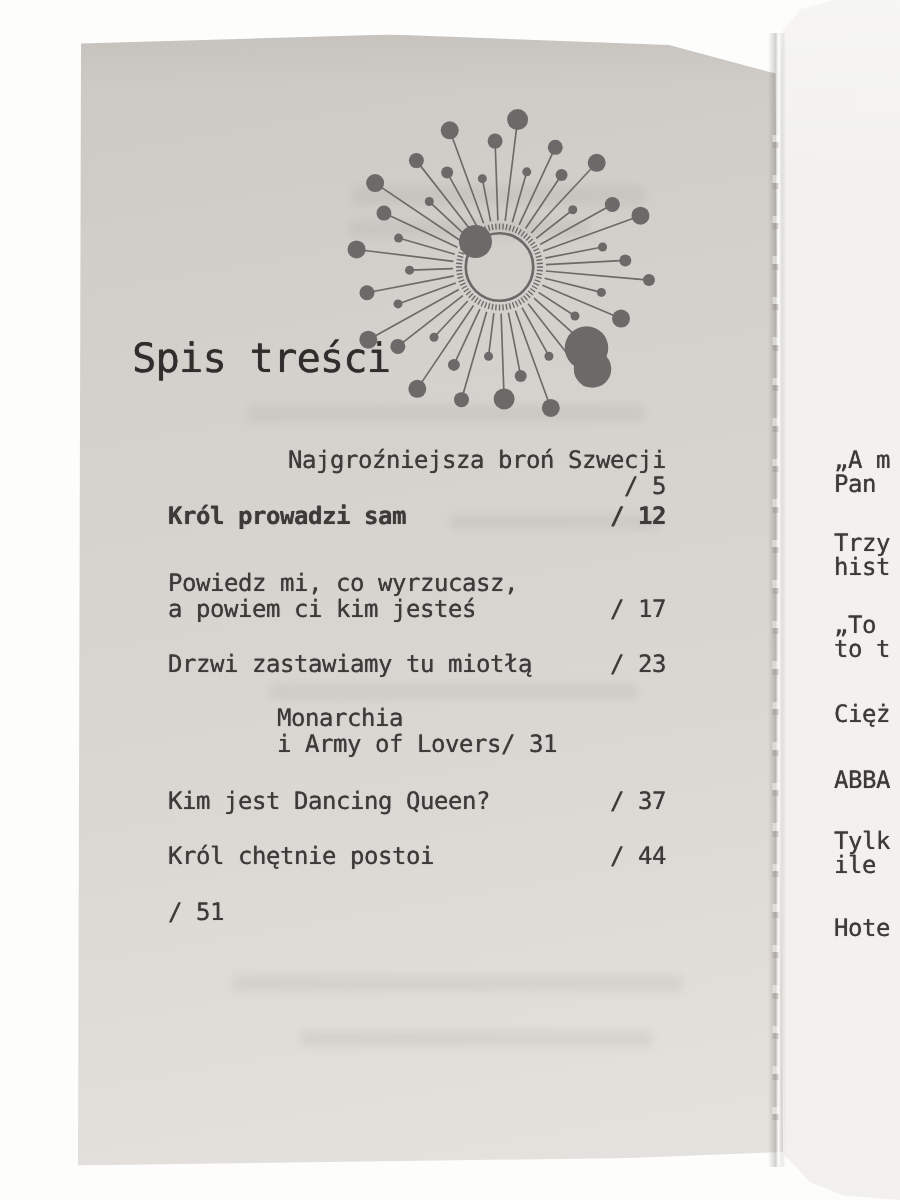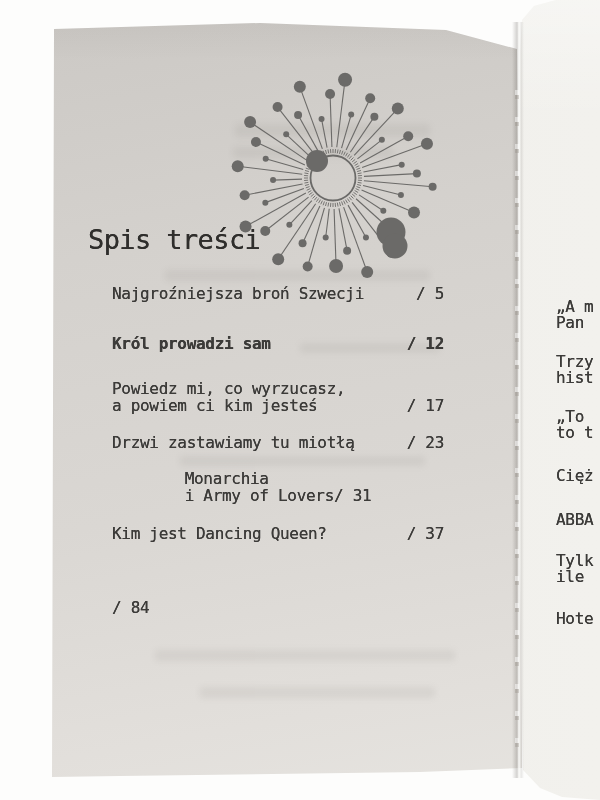--- a/index.html
+++ b/index.html
@@ -60,21 +60,21 @@
   }
   .toc{position:absolute;left:0;top:0;width:600px;height:800px;pointer-events:none;}
   .entry{
     position:absolute;left:112px;width:332px;
     display:flex;justify-content:space-between;align-items:flex-end;
     color:#3c3b39;font-size:16px;line-height:17px;
     text-shadow:0 0 0.5px #3c3b39;letter-spacing:-0.3px;
   }
   .etitle{white-space:pre-line;}
   .epage{white-space:nowrap;}
-  .e1{top:285px;} .e2{top:335px;font-weight:bold;} .e3{top:380px;} .e4{top:434px;}
+  .e1{top:298px;flex-direction:column;} .e2{top:335px;font-weight:bold;} .e3{top:380px;} .e4{top:434px;}
   .e5{top:470px;justify-content:center;} .e6{top:525px;} .e7{top:562px;} .e8{top:599px;}
 
   .rtext{position:absolute;left:0;top:0;width:600px;height:800px;}
   .frag{
     position:absolute;left:556px;white-space:nowrap;
     color:#3c3b39;font-size:16px;line-height:16px;
     text-shadow:0 0 0.5px #3c3b39;letter-spacing:-0.3px;
   }
   .f1{top:299px;} .f2{top:315px;} .f3{top:354px;} .f4{top:370px;}
   .f5{top:409px;} .f6{top:425px;} .f7{top:468px;} .f8{top:512px;}
@@ -283,22 +283,26 @@
     </div>
     <div class="entry e5">
       <span class="etitle">Monarchia
 i Army of Lovers</span>
       <span class="epage">/ 31</span>
     </div>
     <div class="entry e6">
       <span class="etitle">Kim jest Dancing Queen?</span>
       <span class="epage">/ 37</span>
     </div>
+    <div class="entry e7">
+      <span class="etitle">Król chętnie postoi</span>
+      <span class="epage">/ 44</span>
+    </div>
     <div class="entry e8">
-      <span class="epage">/ 84</span>
+      <span class="epage">/ 51</span>
     </div>
   </div>
 
   <div class="rtext">
     <span class="frag f1">„A m</span>
     <span class="frag f2">Pan</span>
     <span class="frag f3">Trzy</span>
     <span class="frag f4">hist</span>
     <span class="frag f5">„To</span>
     <span class="frag f6">to t</span>

